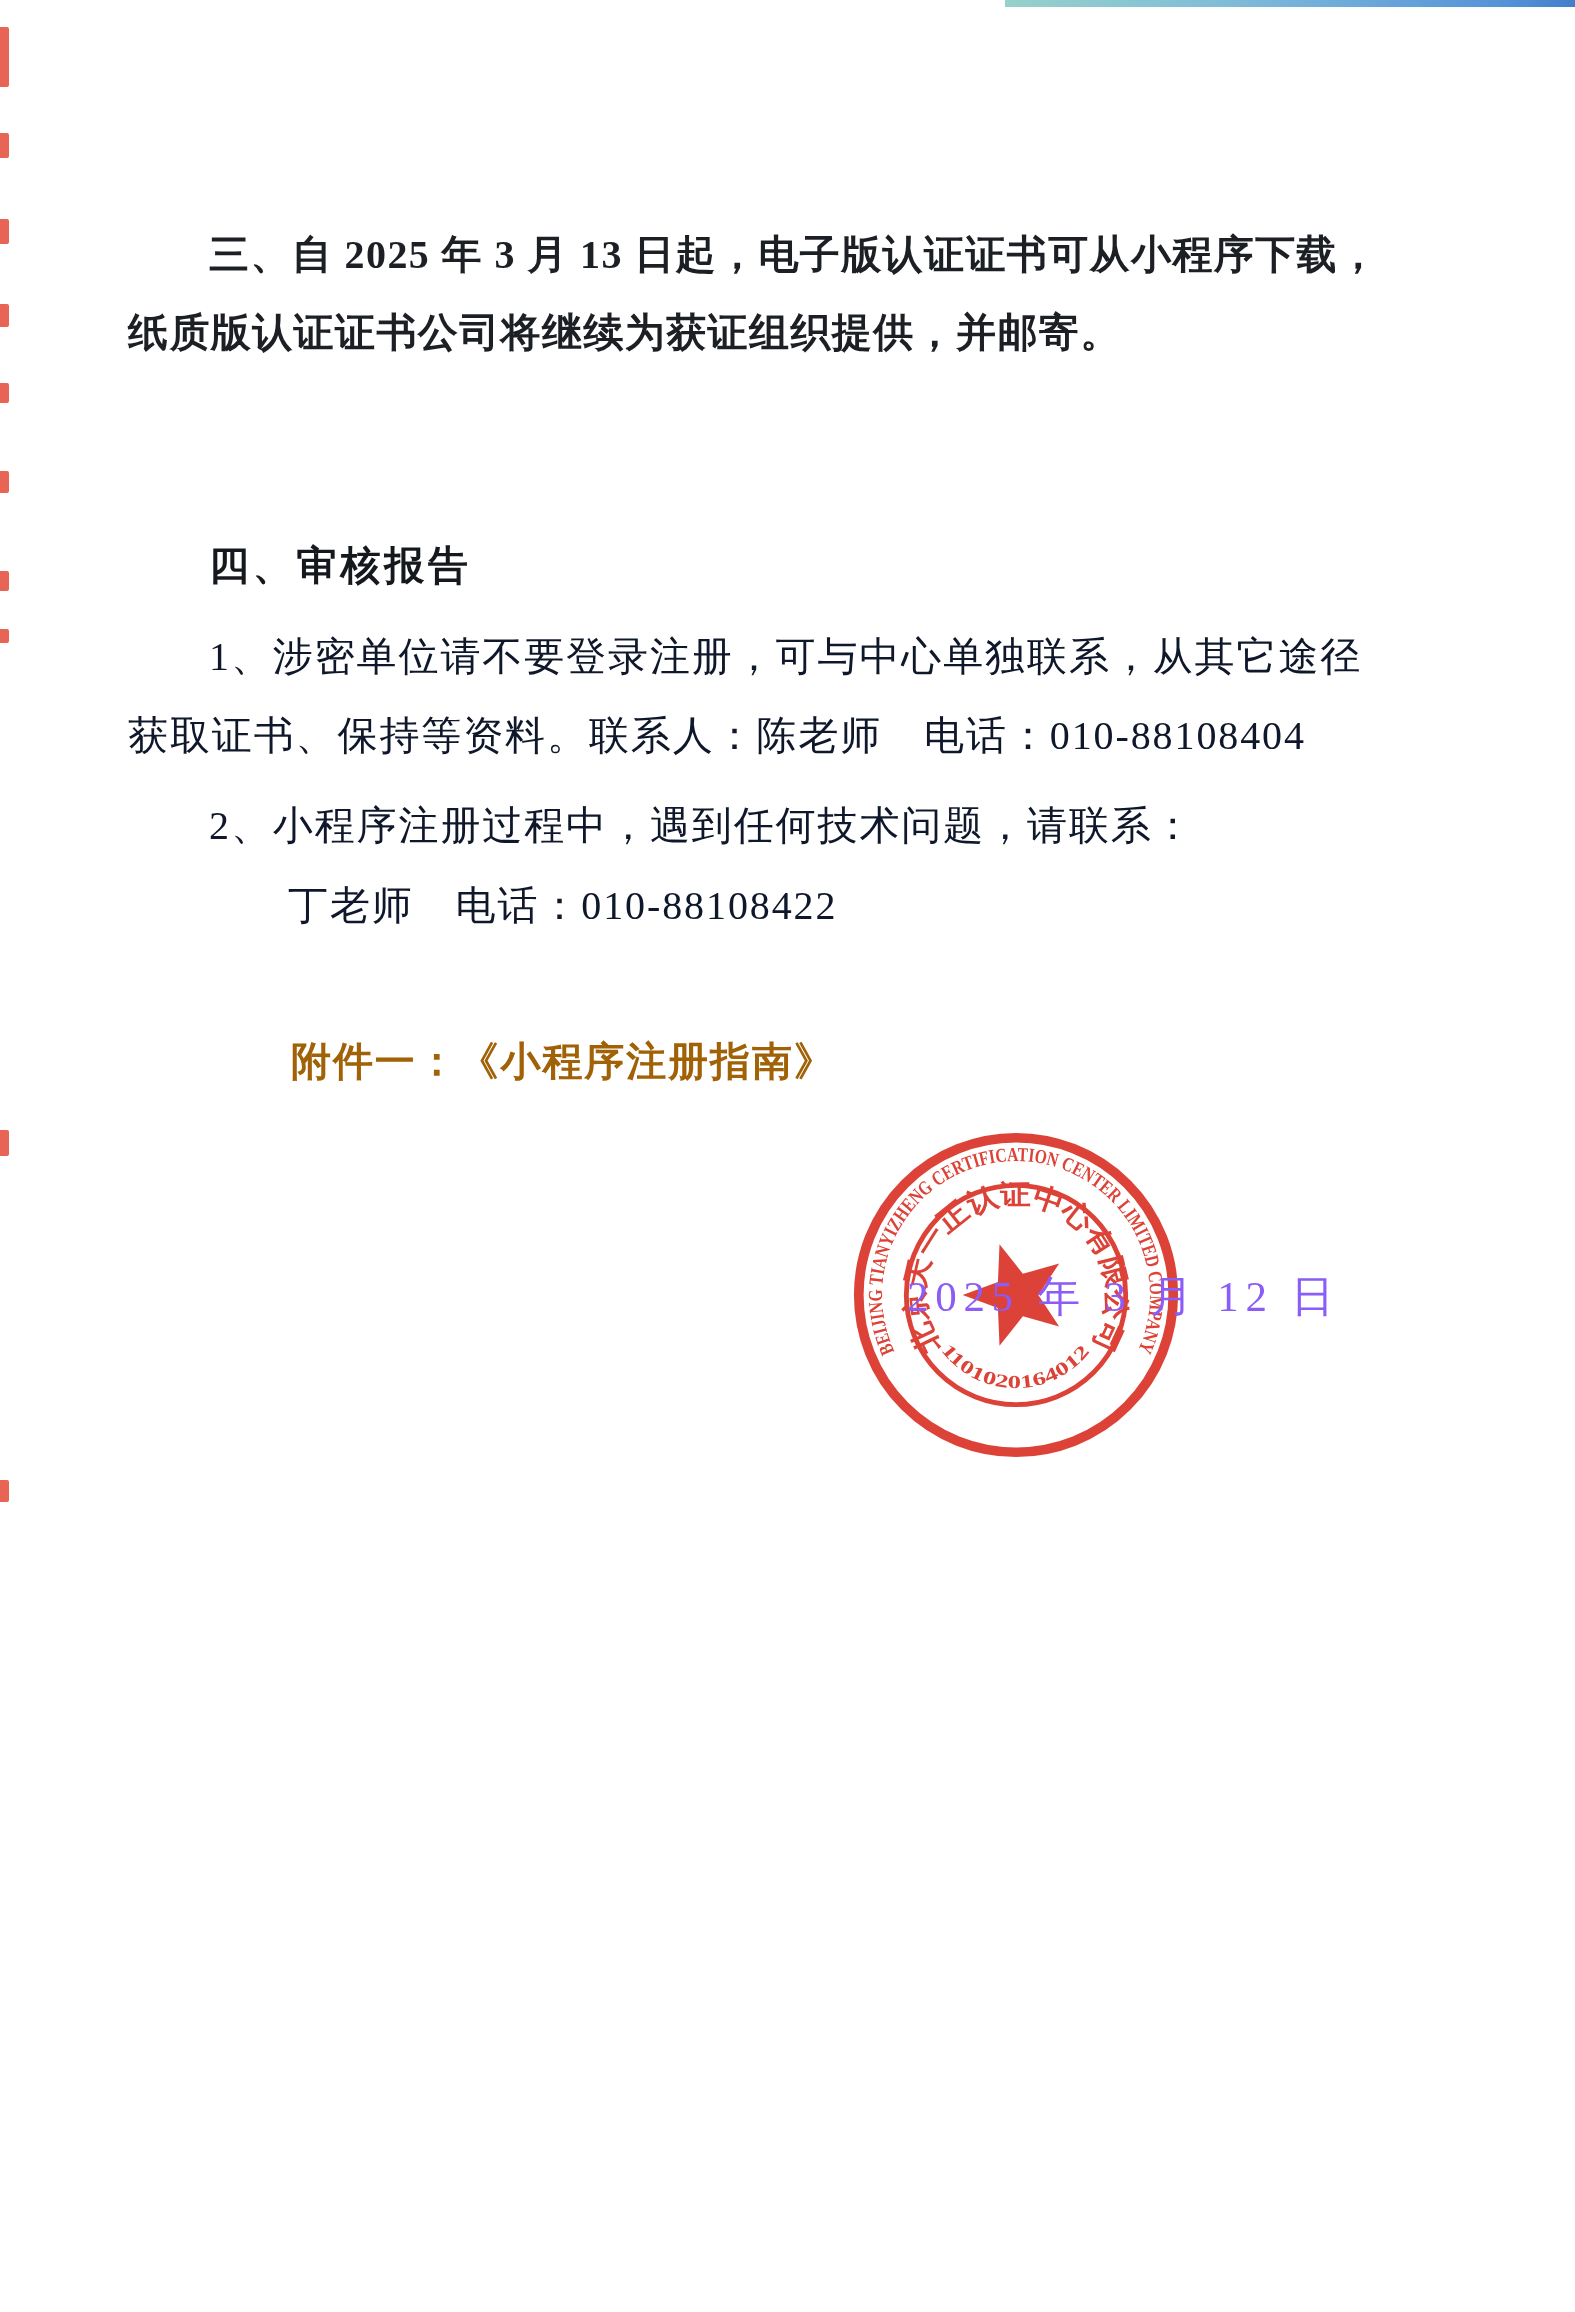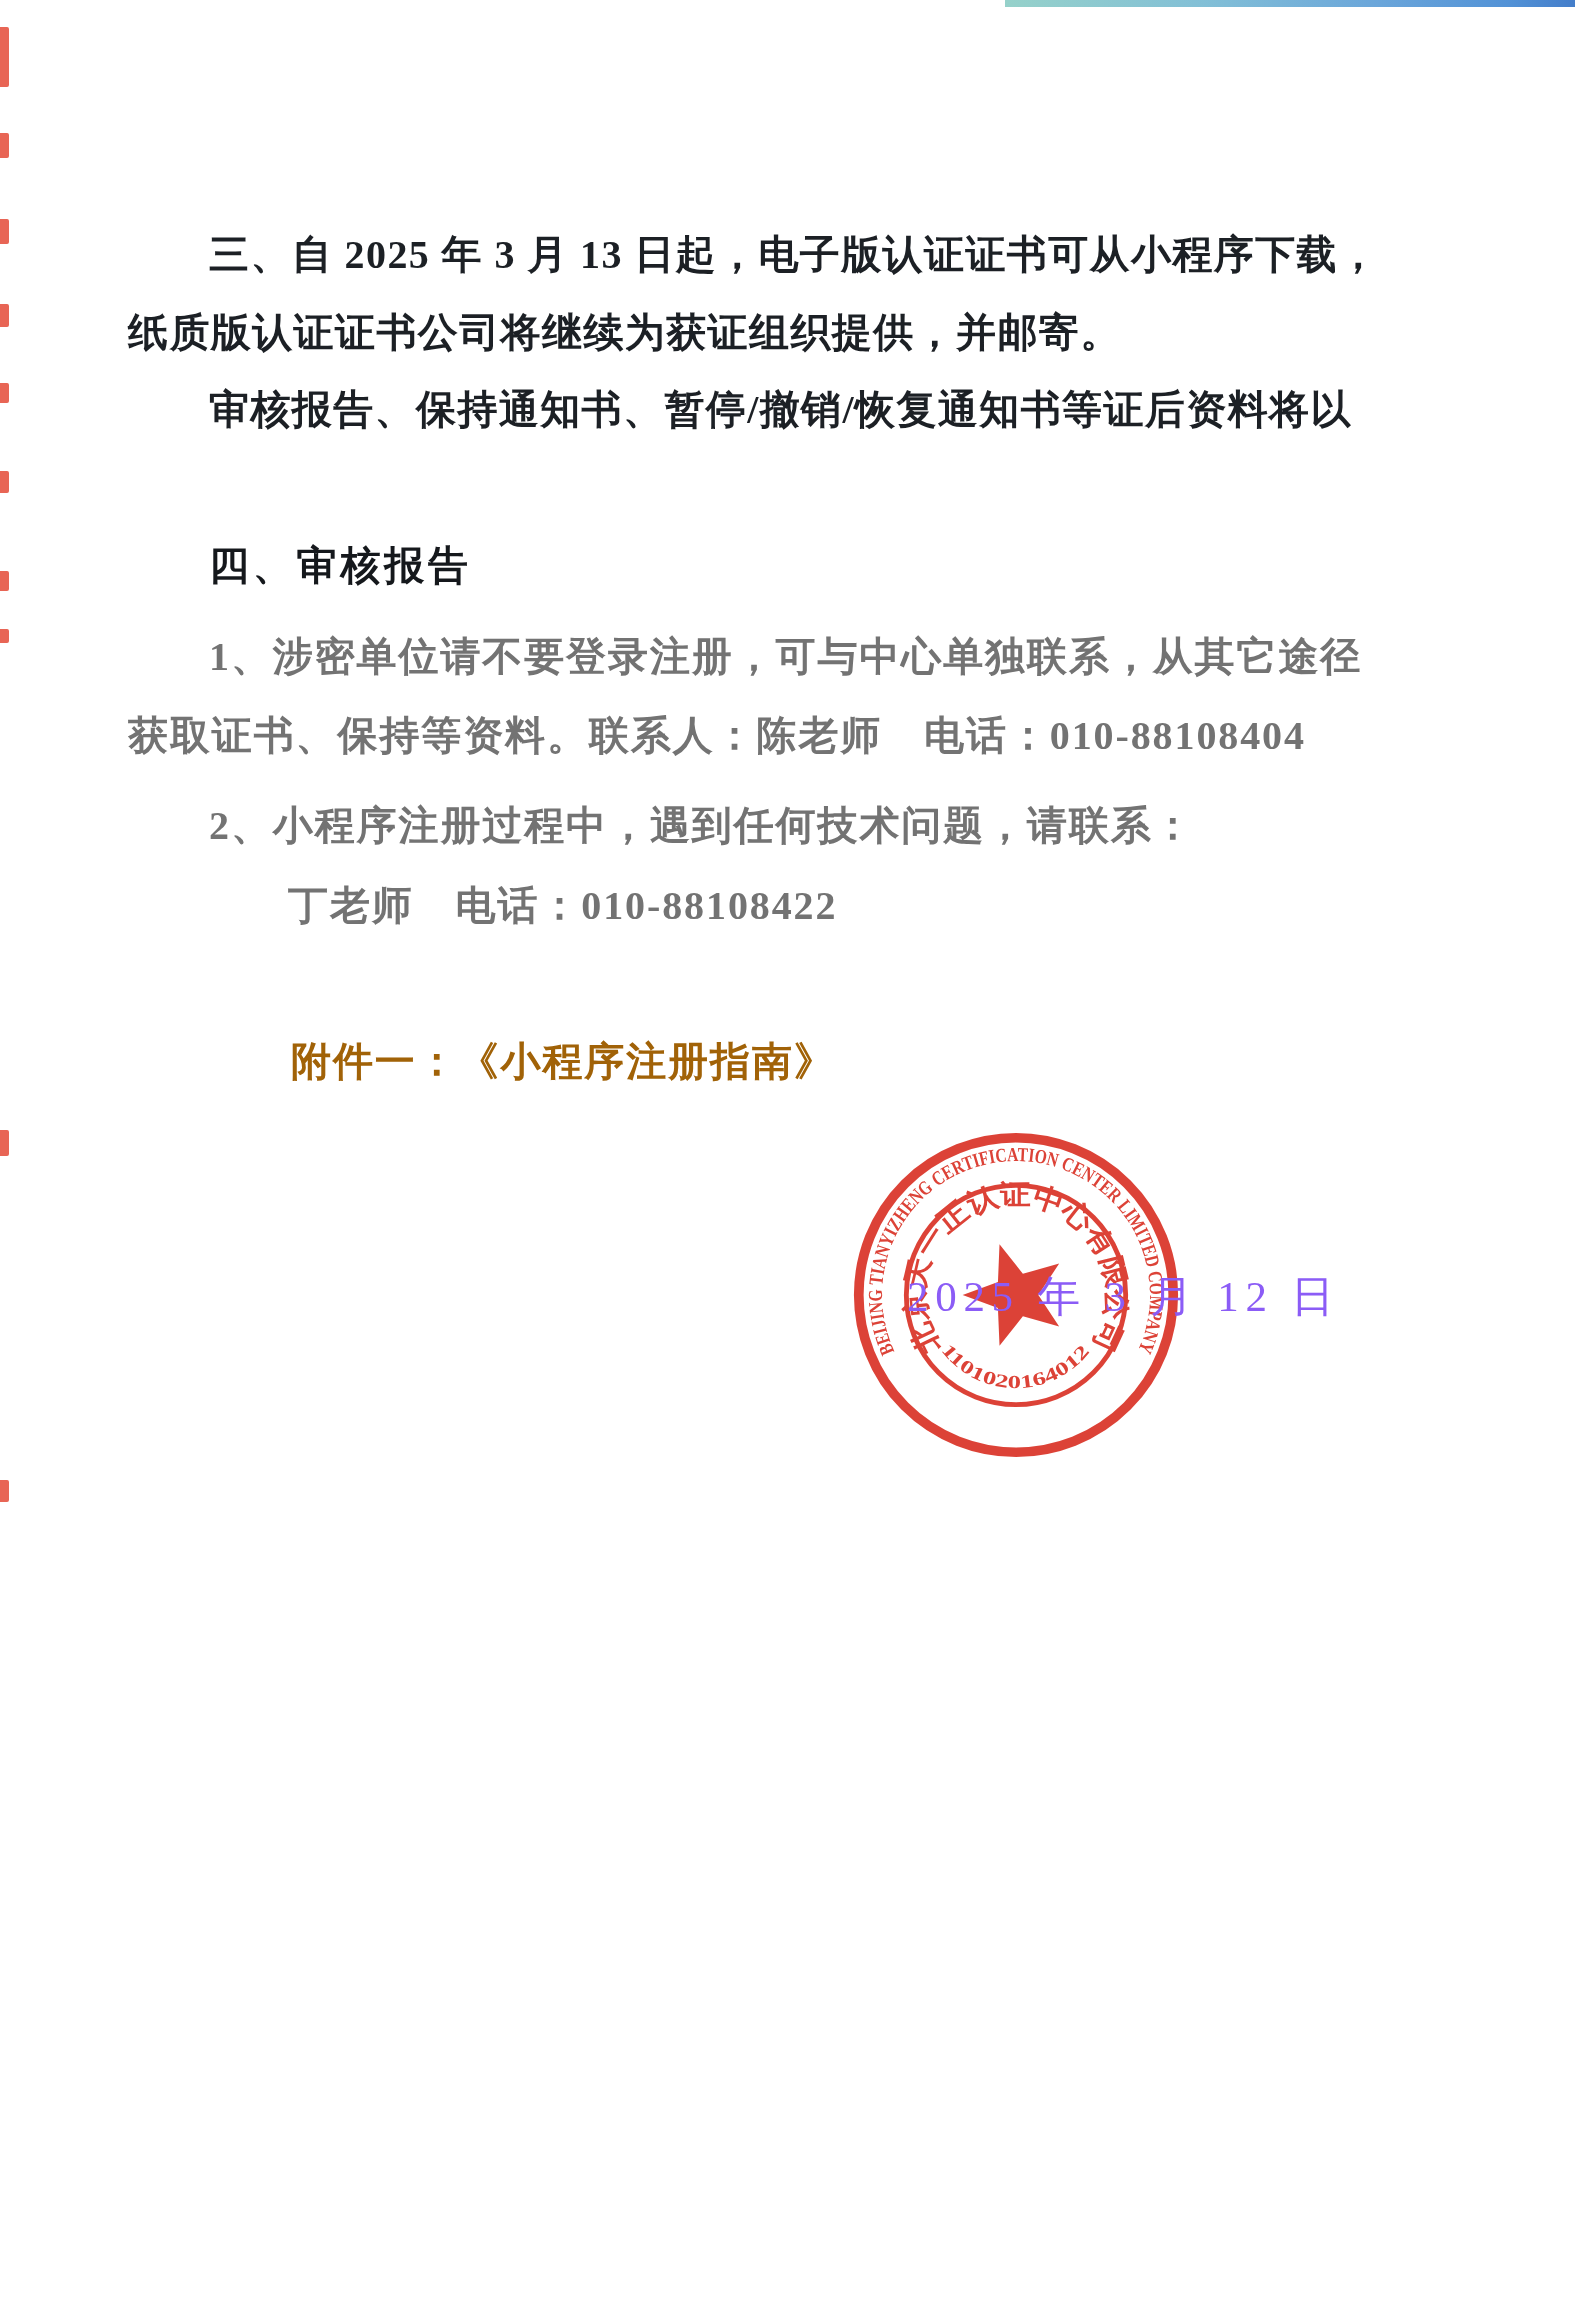--- a/index.html
+++ b/index.html
@@ -30,21 +30,21 @@
   }
   .line {
     position: absolute;
     font-size: 40px;
     line-height: 48px;
     letter-spacing: 1.4px;
     color: #23282e;
     white-space: nowrap;
   }
   .semibold { font-weight: 600; color: #1c2025; }
-  .lighter  { font-weight: 700; color: #737373; letter-spacing: 1.9px; }
+  .lighter  { font-weight: 400; color: #0f172a; letter-spacing: 1.9px; }
   .heading  {
     font-family: "Liberation Sans", "DejaVu Sans", sans-serif;
     font-weight: 700;
     color: #15181c;
     letter-spacing: 3.8px;
   }
   .attachment { font-weight: 700; color: #a16207; letter-spacing: 1.9px; }
   .stamp {
     position: absolute;
     left: 851px; top: 1130px;
@@ -73,21 +73,20 @@
   <div class="edge-mark" style="top:304px;height:23px;"></div>
   <div class="edge-mark" style="top:383px;height:20px;"></div>
   <div class="edge-mark" style="top:471px;height:22px;"></div>
   <div class="edge-mark" style="top:571px;height:20px;"></div>
   <div class="edge-mark" style="top:629px;height:14.4px;"></div>
   <div class="edge-mark" style="top:1130px;height:26px;"></div>
   <div class="edge-mark" style="top:1480px;height:22px;"></div>
 
   <div class="line semibold" style="left:209px;top:231px;">三、自 2025 年 3 月 13 日起，电子版认证证书可从小程序下载，</div>
   <div class="line semibold" style="left:128px;top:309px;">纸质版认证证书公司将继续为获证组织提供，并邮寄。</div>
-  <div class="line semibold" style="left:209px;top:386px;">审核报告、保持通知书、暂停/撤销/恢复通知书等证后资料将以</div>
   <div class="line heading" style="left:209px;top:541px;">四、审核报告</div>
   <div class="line lighter" style="left:209px;top:633px;">1、涉密单位请不要登录注册，可与中心单独联系，从其它途径</div>
   <div class="line lighter" style="left:128px;top:712px;">获取证书、保持等资料。联系人：陈老师　电话：010-88108404</div>
   <div class="line lighter" style="left:209px;top:794px;margin-top:8px;">2、小程序注册过程中，遇到任何技术问题，请联系：</div>
   <div class="line lighter" style="left:288px;top:882px;">丁老师　电话：010-88108422</div>
   <div class="line attachment" style="left:291px;top:1038px;">附件一：《小程序注册指南》</div>
 
   <div class="stamp">
     <svg viewBox="0 0 340 340" width="330" height="330">
       <defs>

